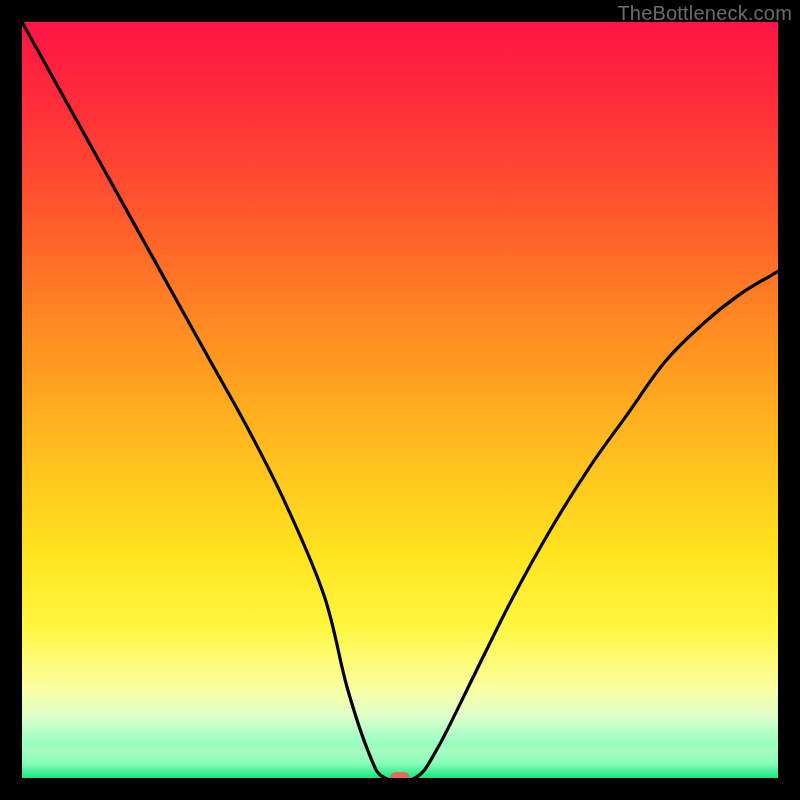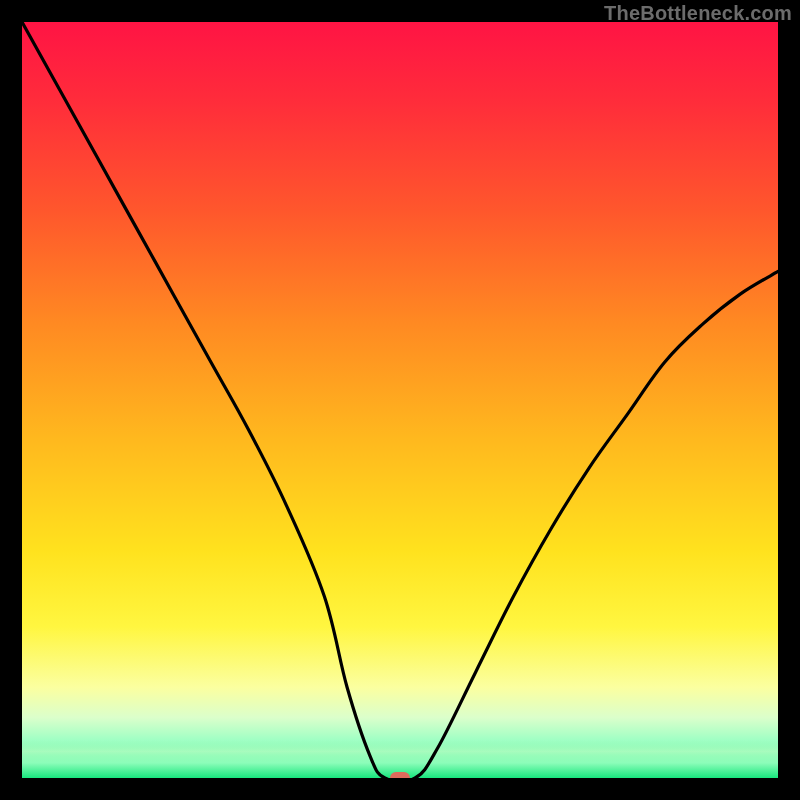--- a/index.html
+++ b/index.html
@@ -67,21 +67,21 @@
     border-radius: 6px;
     background: #e06a5c;
     transform: translate(-50%, -50%);
   }
   .watermark {
     position: absolute;
     top: 2px;
     right: 8px;
     font-family: Arial, Helvetica, sans-serif;
     font-size: 20px;
-    font-weight: 700;
+    font-weight: 400;
     color: #6c6c6c;
     letter-spacing: 0.2px;
     user-select: none;
   }
 </style>
 </head>
 <body>
 
 <div class="chart-wrap">
   <div class="watermark">TheBottleneck.com</div>

